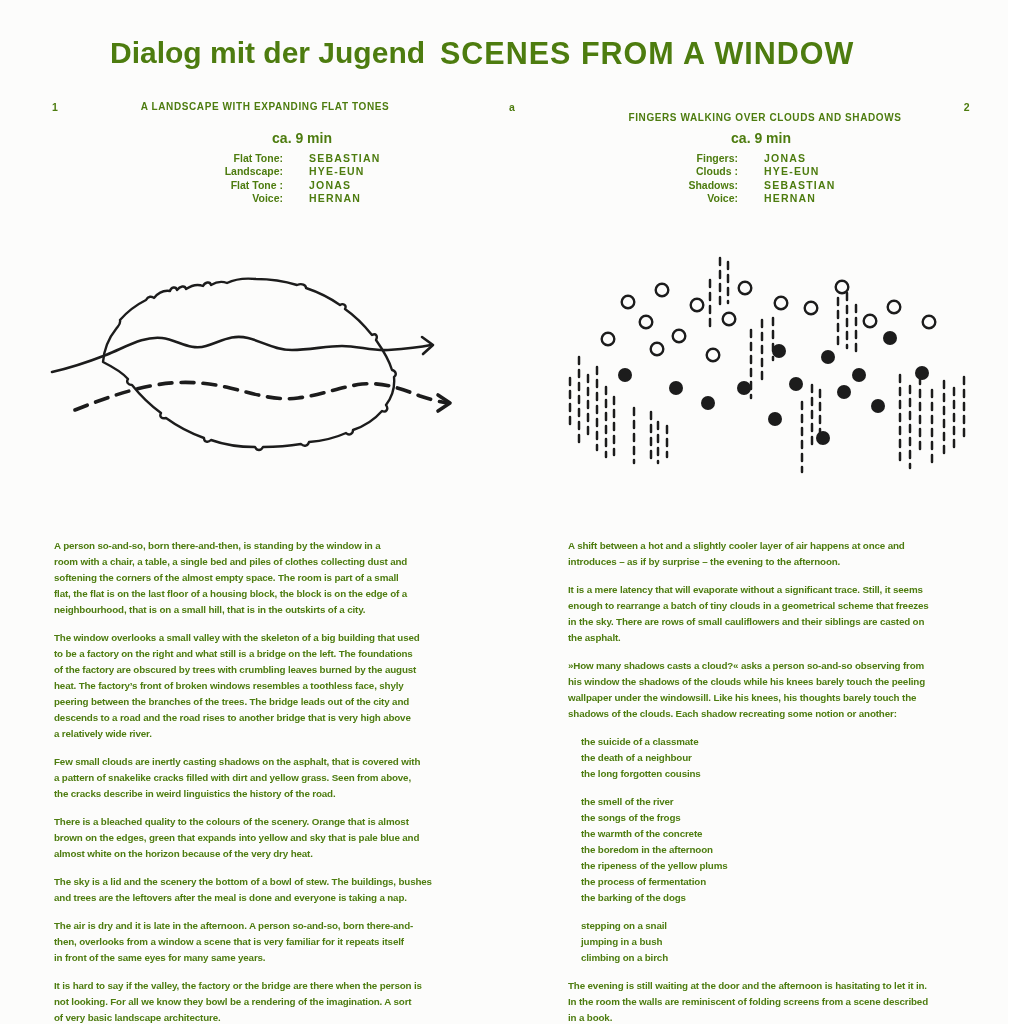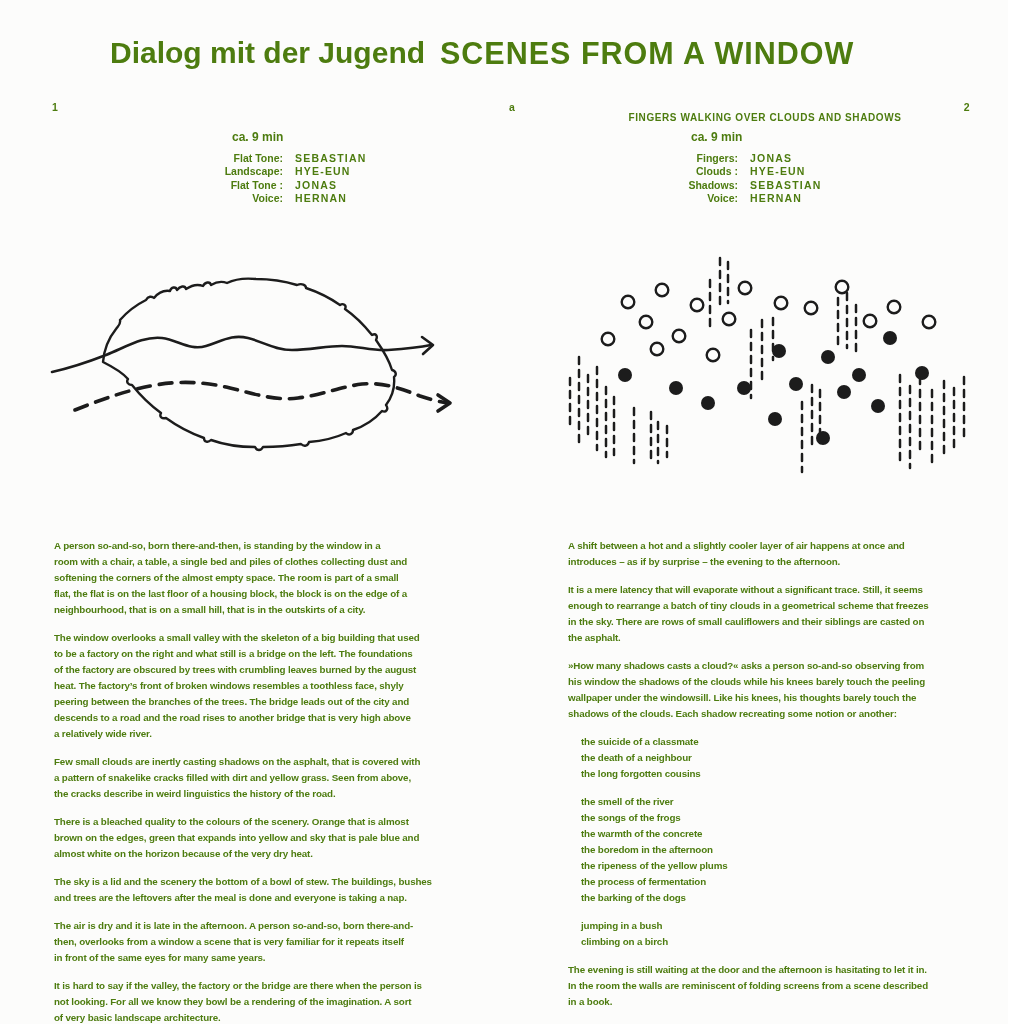--- a/index.html
+++ b/index.html
@@ -6,43 +6,44 @@
   .page{
     position:relative;width:1008px;height:1024px;overflow:hidden;
     background:#fcfcfb;color:#4d7c0f;
     font-family:"Liberation Sans",sans-serif;font-weight:700;
   }
   .abs{position:absolute;}
   .main-title{font-size:30px;line-height:34px;letter-spacing:0px;white-space:nowrap;}
   .main-title.caps{letter-spacing:1px;font-size:30.5px;}
   .sec-head{font-size:10px;letter-spacing:0.6px;text-align:center;white-space:nowrap;}
   .pg-num{font-size:10.5px;letter-spacing:0.4px;}
-  .duration{font-size:12px;text-align:left;width:100px;}
+  .duration{font-size:14px;text-align:right;width:100px;}
   .cast{font-size:10.5px;line-height:13.4px;}
   .cast-row{display:flex;}
-  .cast-role{display:inline-block;text-align:right;padding-right:12px;}
+  .cast-role{display:inline-block;text-align:right;padding-right:26px;}
   .left-cast .cast-role{width:228px;}
   .right-cast .cast-role{width:183px;}
   .cast-name{letter-spacing:1.2px;}
   .body-col{font-size:9.8px;line-height:16px;letter-spacing:-0.15px;}
   .para{white-space:pre;margin:0 0 12px 0;}
   .motif-list{margin:0 0 12px 0;padding-left:13px;}
   .motif-item{white-space:pre;}
   svg{display:block;overflow:visible;}
   .ink-stroke{stroke:#1c1c1c;fill:none;stroke-linecap:round;stroke-linejoin:round;}
 </style>
 </head>
 <body>
 
 <div class="page">
 
   <div class="abs main-title" style="left:110px;top:36px;">Dialog mit der Jugend</div>
   <div class="abs main-title caps" style="left:440px;top:36px;">SCENES FROM A WINDOW</div>
 
   <div class="abs pg-num" style="left:52px;top:101px;">1</div>
+  <div class="abs sec-head" style="left:55px;top:101px;width:420px;">A LANDSCAPE WITH EXPANDING FLAT TONES</div>
   <div class="abs pg-num" style="left:502px;top:101px;width:20px;text-align:center;">a</div>
   <div class="abs sec-head" style="left:555px;top:112px;width:420px;">FINGERS WALKING OVER CLOUDS AND SHADOWS</div>
   <div class="abs pg-num" style="left:945px;top:101px;width:25px;text-align:right;">2</div>
 
   <div class="abs duration" style="left:232px;top:130px;">ca. 9 min</div>
   <div class="abs duration" style="left:691px;top:130px;">ca. 9 min</div>
 
   <div class="abs cast left-cast" style="left:55px;top:152px;">
       <div class="cast-row">
         <span class="cast-role">Flat Tone:</span>
@@ -200,20 +201,21 @@
       <div class="motif-list">
         <div class="motif-item">the smell of the river</div>
         <div class="motif-item">the songs of the frogs</div>
         <div class="motif-item">the warmth of the concrete</div>
         <div class="motif-item">the boredom in the afternoon</div>
         <div class="motif-item">the ripeness of the yellow plums</div>
         <div class="motif-item">the process of fermentation</div>
         <div class="motif-item">the barking of the dogs</div>
       </div>
       <div class="motif-list">
+        <div class="motif-item">stepping on a snail</div>
         <div class="motif-item">jumping in a bush</div>
         <div class="motif-item">climbing on a birch</div>
       </div>
       <p class="para">The evening is still waiting at the door and the afternoon is hasitating to let it in.
 In the room the walls are reminiscent of folding screens from a scene described
 in a book.</p>
     </div>
 
 </div>
 

